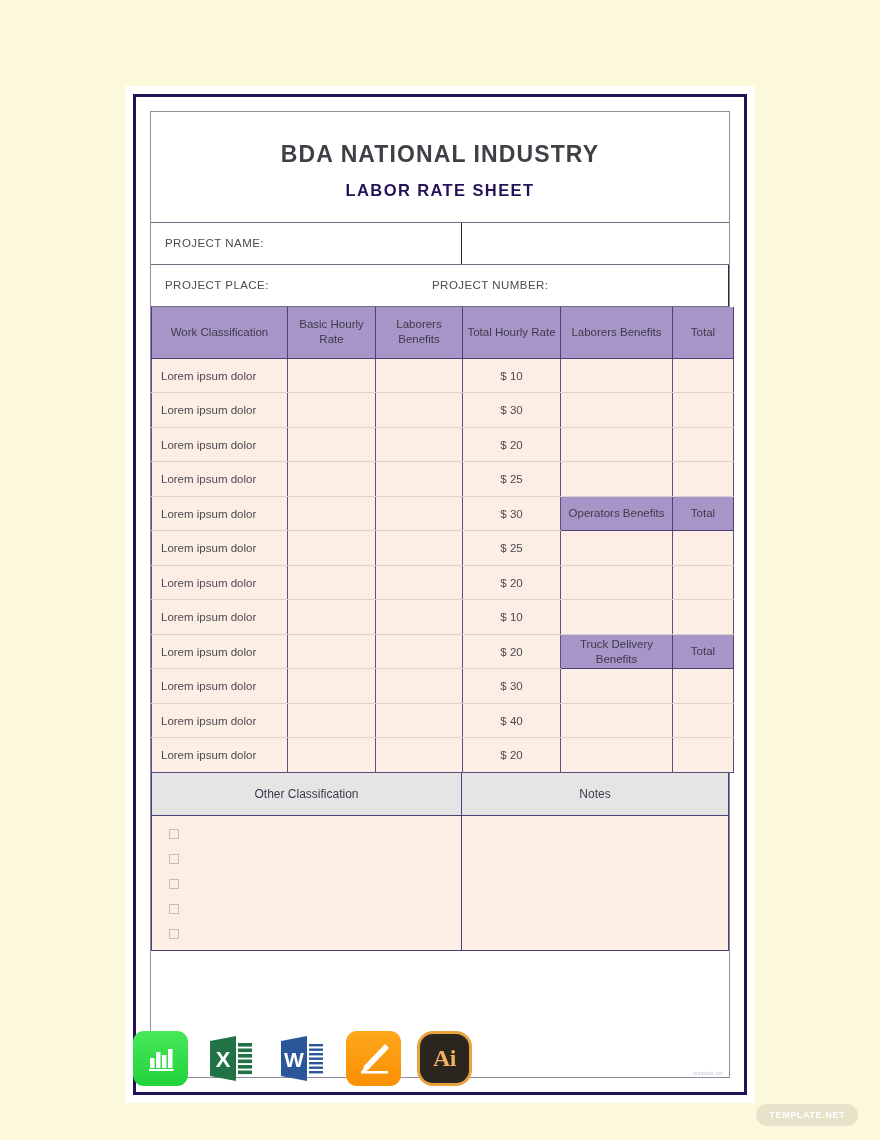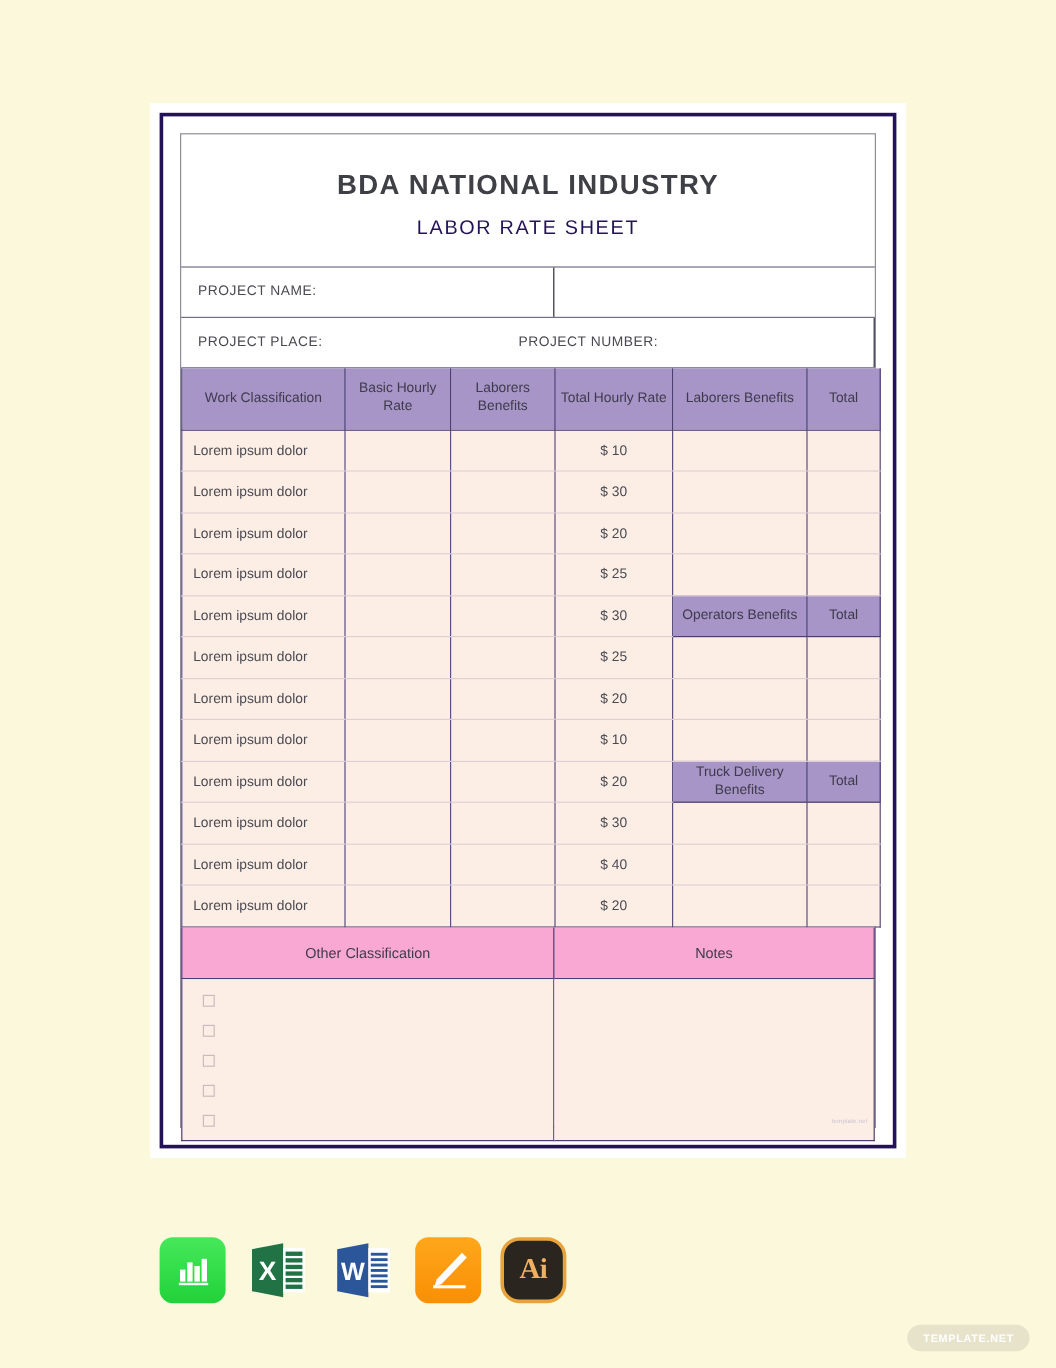--- a/index.html
+++ b/index.html
@@ -12,21 +12,21 @@
     position: relative;
     overflow: hidden;
   }
 
   
   #page-card {
     position: absolute;
     left: 125px;
     top: 86px;
     width: 630px;
-    height: 879px;
+    height: 1017px;
     background: #ffffff;
   }
 
   #doc-frame {
     position: absolute;
     left: 8px;
     top: 8px;
     right: 8px;
     bottom: 8px;
     border: 3px solid #241259;
@@ -54,21 +54,21 @@
   #doc-title {
     font-size: 23px;
     font-weight: bold;
     letter-spacing: 1.1px;
     color: #3f3f46;
     line-height: 1.25;
   }
   #doc-subtitle {
     margin-top: 12px;
     font-size: 16.5px;
-    font-weight: normal;
+    font-weight: bold;
     letter-spacing: 1.4px;
     color: #241259;
   }
 
   
   .info-row {
     display: flex;
     border-bottom: 1px solid #6f6f82;
     height: 42px;
   }
@@ -131,21 +131,21 @@
     padding: 0 3px;
     line-height: 1.3;
     border: 1px solid #4d3f74;
   }
   #rate-table tr.last-data td { border-bottom: 1px solid #5b4f80; }
 
   
   #bottom-section { margin-top: 0; }
   .bottom-head {
     display: flex;
-    background: #f9a8d4;
+    background: #e5e5e5;
   }
   .bottom-head > div {
     height: 43px;
     display: flex;
     align-items: center;
     justify-content: center;
     font-size: 12px;
     color: #3f3a4d;
     border: 1px solid #4d3f74;
     border-top: none;

